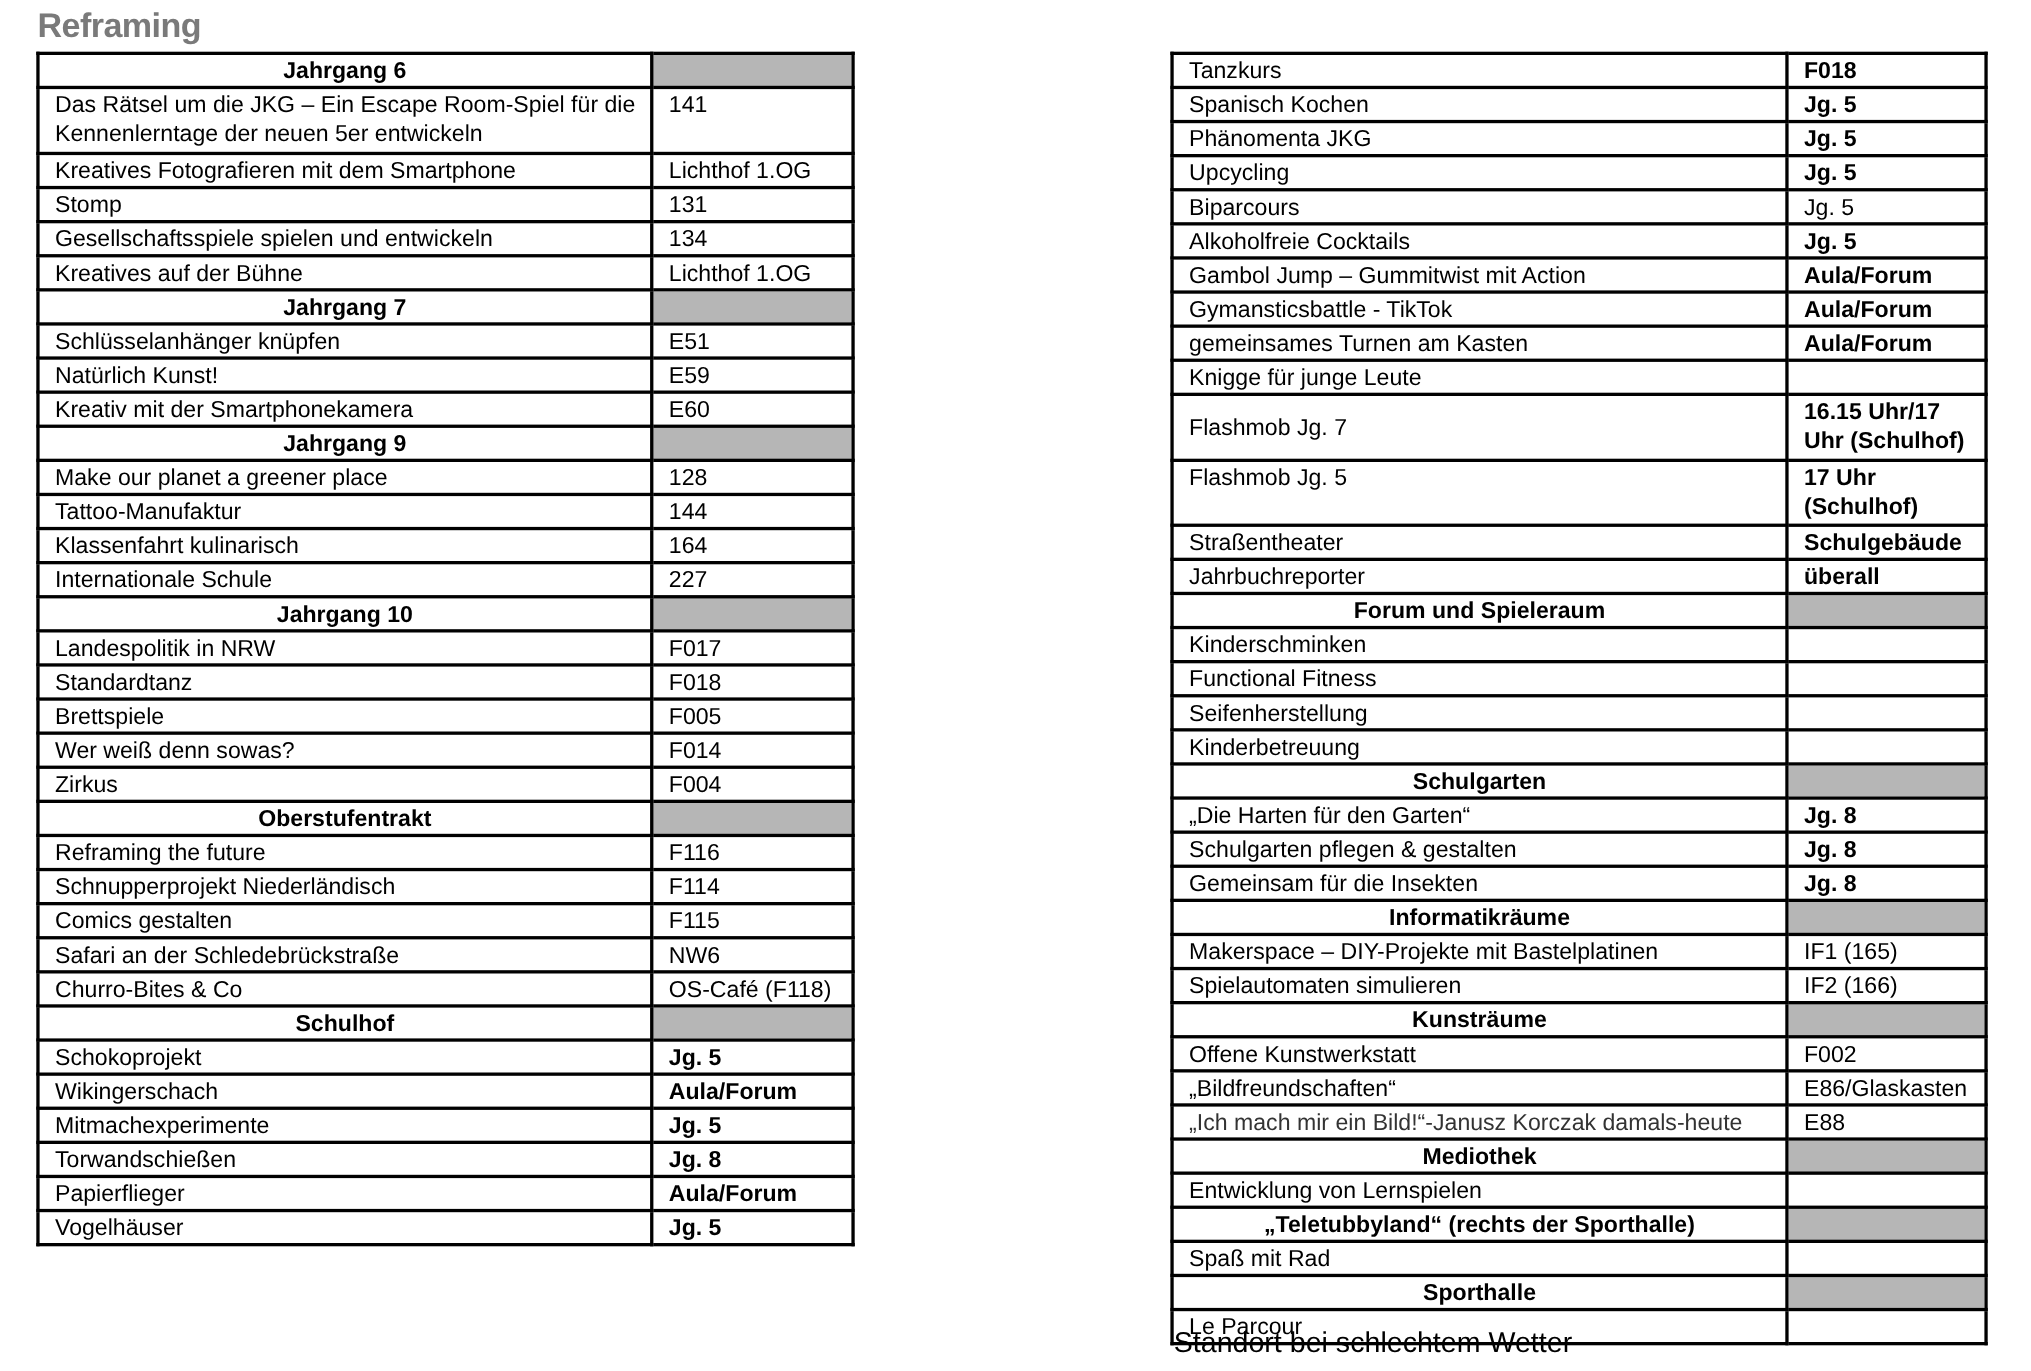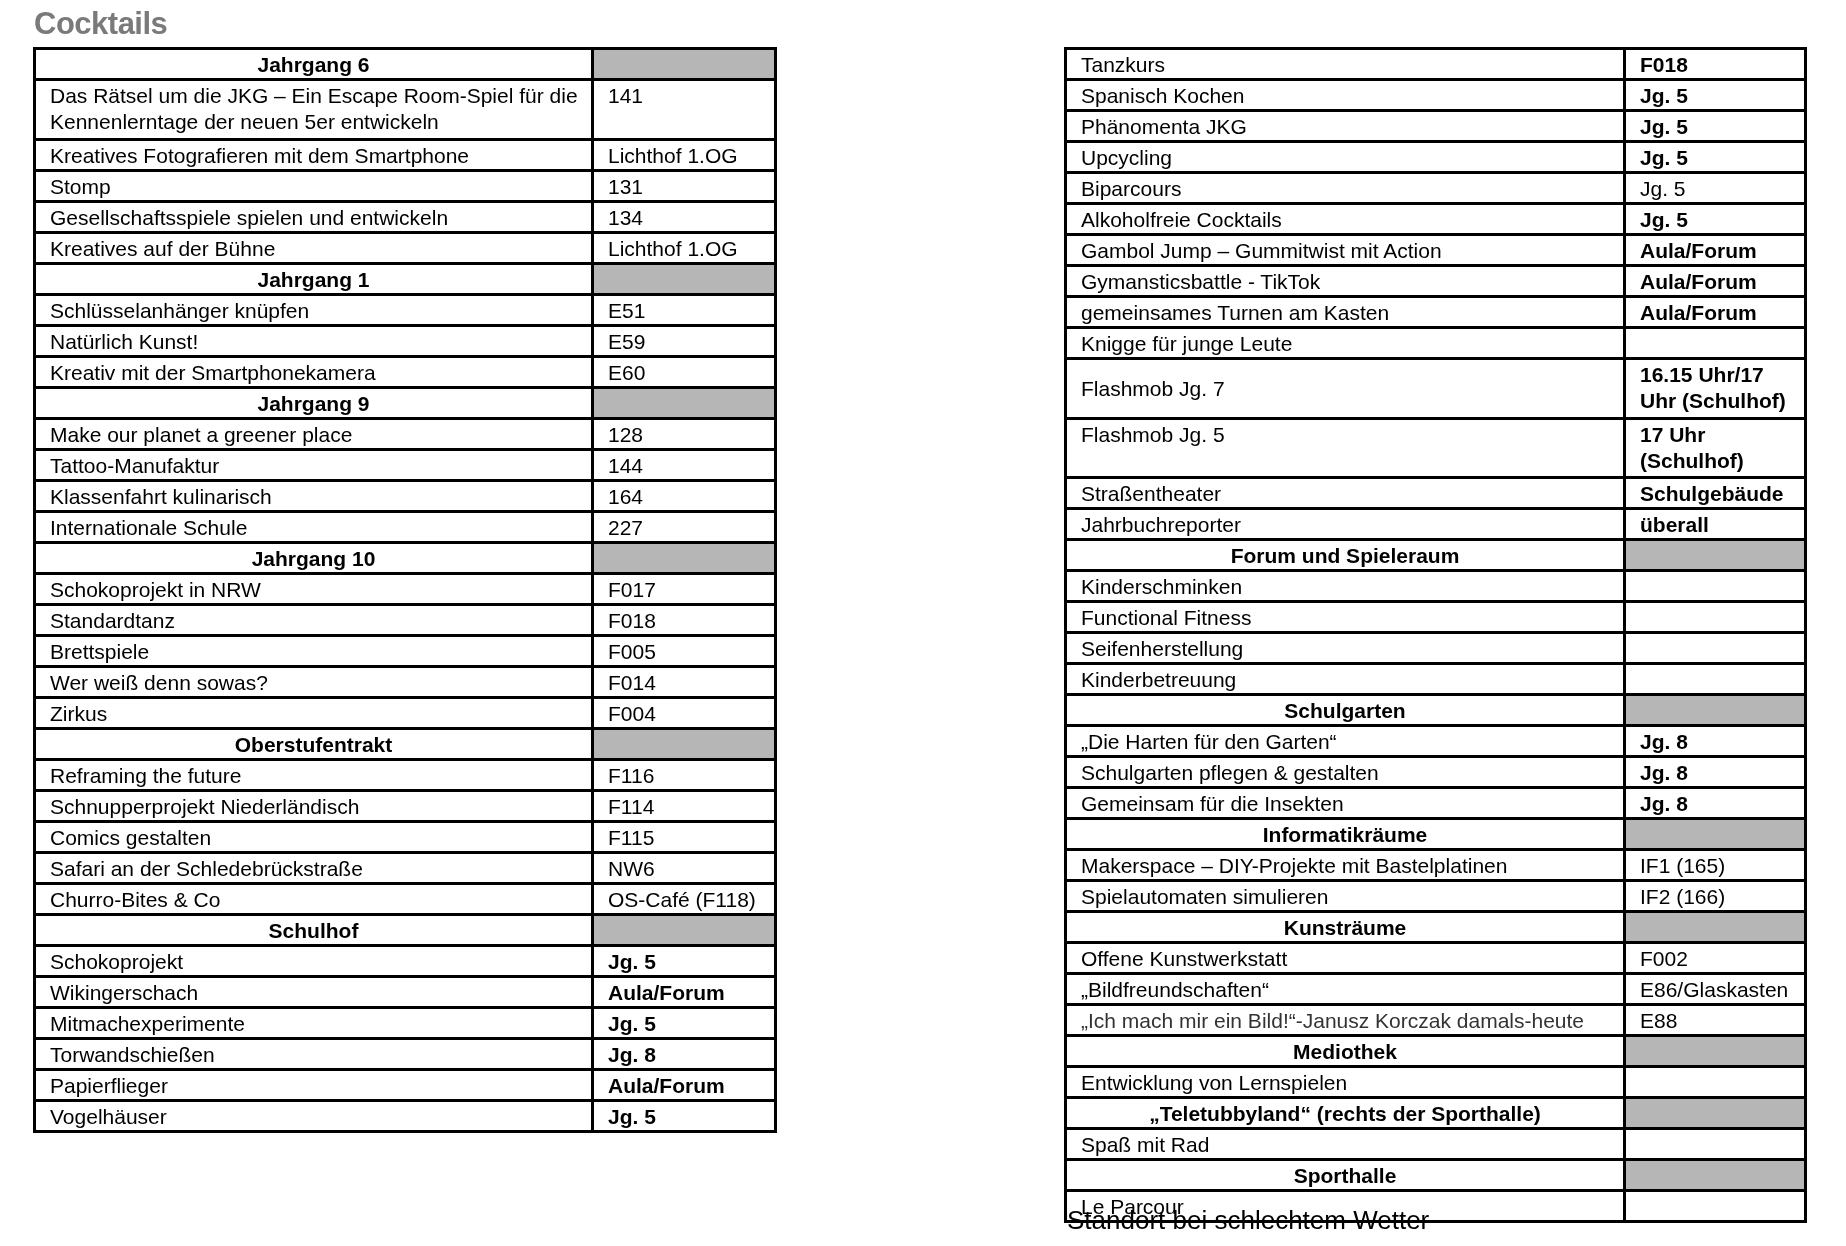--- a/index.html
+++ b/index.html
@@ -21,21 +21,21 @@
   #left-table col.c1 { width:558px; }
   #left-table col.c2 { width:183px; }
   #right-table { left:1064px; width:740px; }
   #right-table col.c1 { width:559px; }
   #right-table col.c2 { width:181px; }
   .footer { position:absolute; left:1067px; top:1205px; font-size:26px; font-weight:normal; color:#000; }
 </style>
 </head>
 <body>
 
-<div class="title">Cocktails</div>
+<div class="title">Reframing</div>
 
 <table class="sched" id="left-table">
   <colgroup>
       <col class="c1">
       <col class="c2">
     </colgroup>
   <tbody>
       <tr class="hdr">
         <td class="name">Jahrgang 6</td>
         <td class="loc"></td>
@@ -54,21 +54,21 @@
       </tr>
       <tr class="row">
         <td class="name">Gesellschaftsspiele spielen und entwickeln</td>
         <td class="loc">134</td>
       </tr>
       <tr class="row">
         <td class="name">Kreatives auf der Bühne</td>
         <td class="loc">Lichthof 1.OG</td>
       </tr>
       <tr class="hdr">
-        <td class="name">Jahrgang 1</td>
+        <td class="name">Jahrgang 7</td>
         <td class="loc"></td>
       </tr>
       <tr class="row">
         <td class="name">Schlüsselanhänger knüpfen</td>
         <td class="loc">E51</td>
       </tr>
       <tr class="row">
         <td class="name">Natürlich Kunst!</td>
         <td class="loc">E59</td>
       </tr>
@@ -94,21 +94,21 @@
       </tr>
       <tr class="row">
         <td class="name">Internationale Schule</td>
         <td class="loc">227</td>
       </tr>
       <tr class="hdr">
         <td class="name">Jahrgang 10</td>
         <td class="loc"></td>
       </tr>
       <tr class="row">
-        <td class="name">Schokoprojekt in NRW</td>
+        <td class="name">Landespolitik in NRW</td>
         <td class="loc">F017</td>
       </tr>
       <tr class="row">
         <td class="name">Standardtanz</td>
         <td class="loc">F018</td>
       </tr>
       <tr class="row">
         <td class="name">Brettspiele</td>
         <td class="loc">F005</td>
       </tr>

